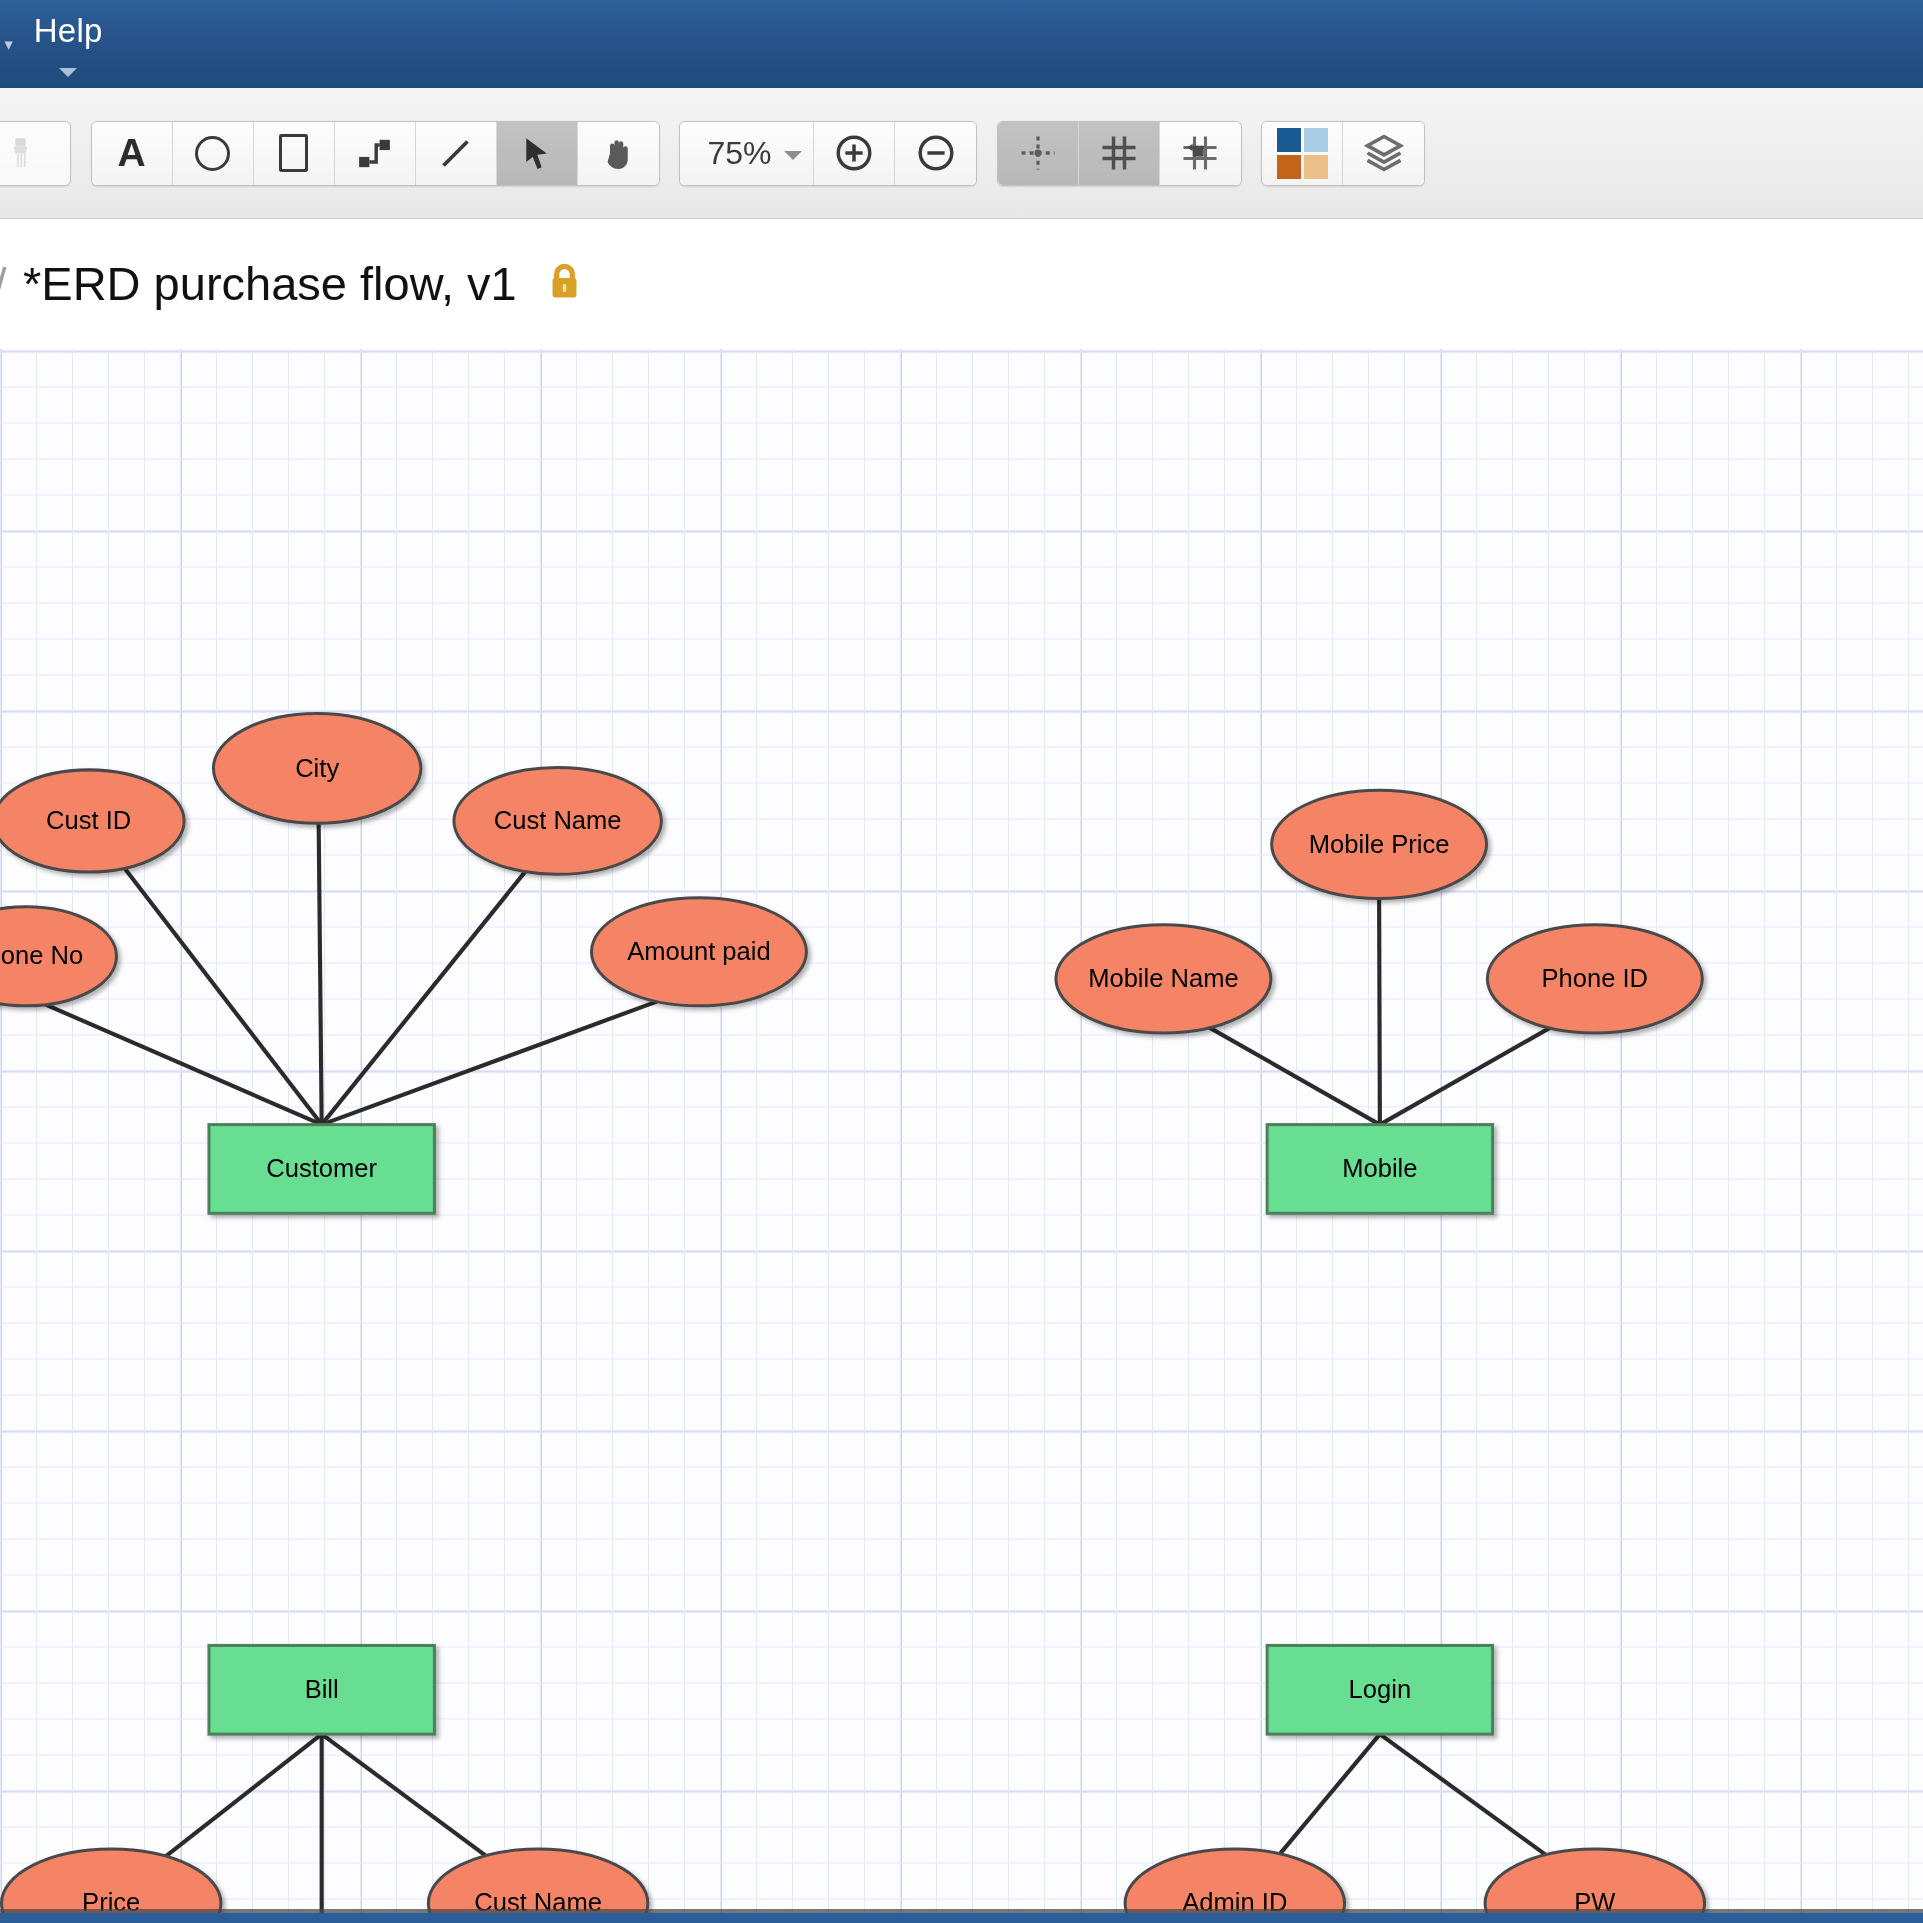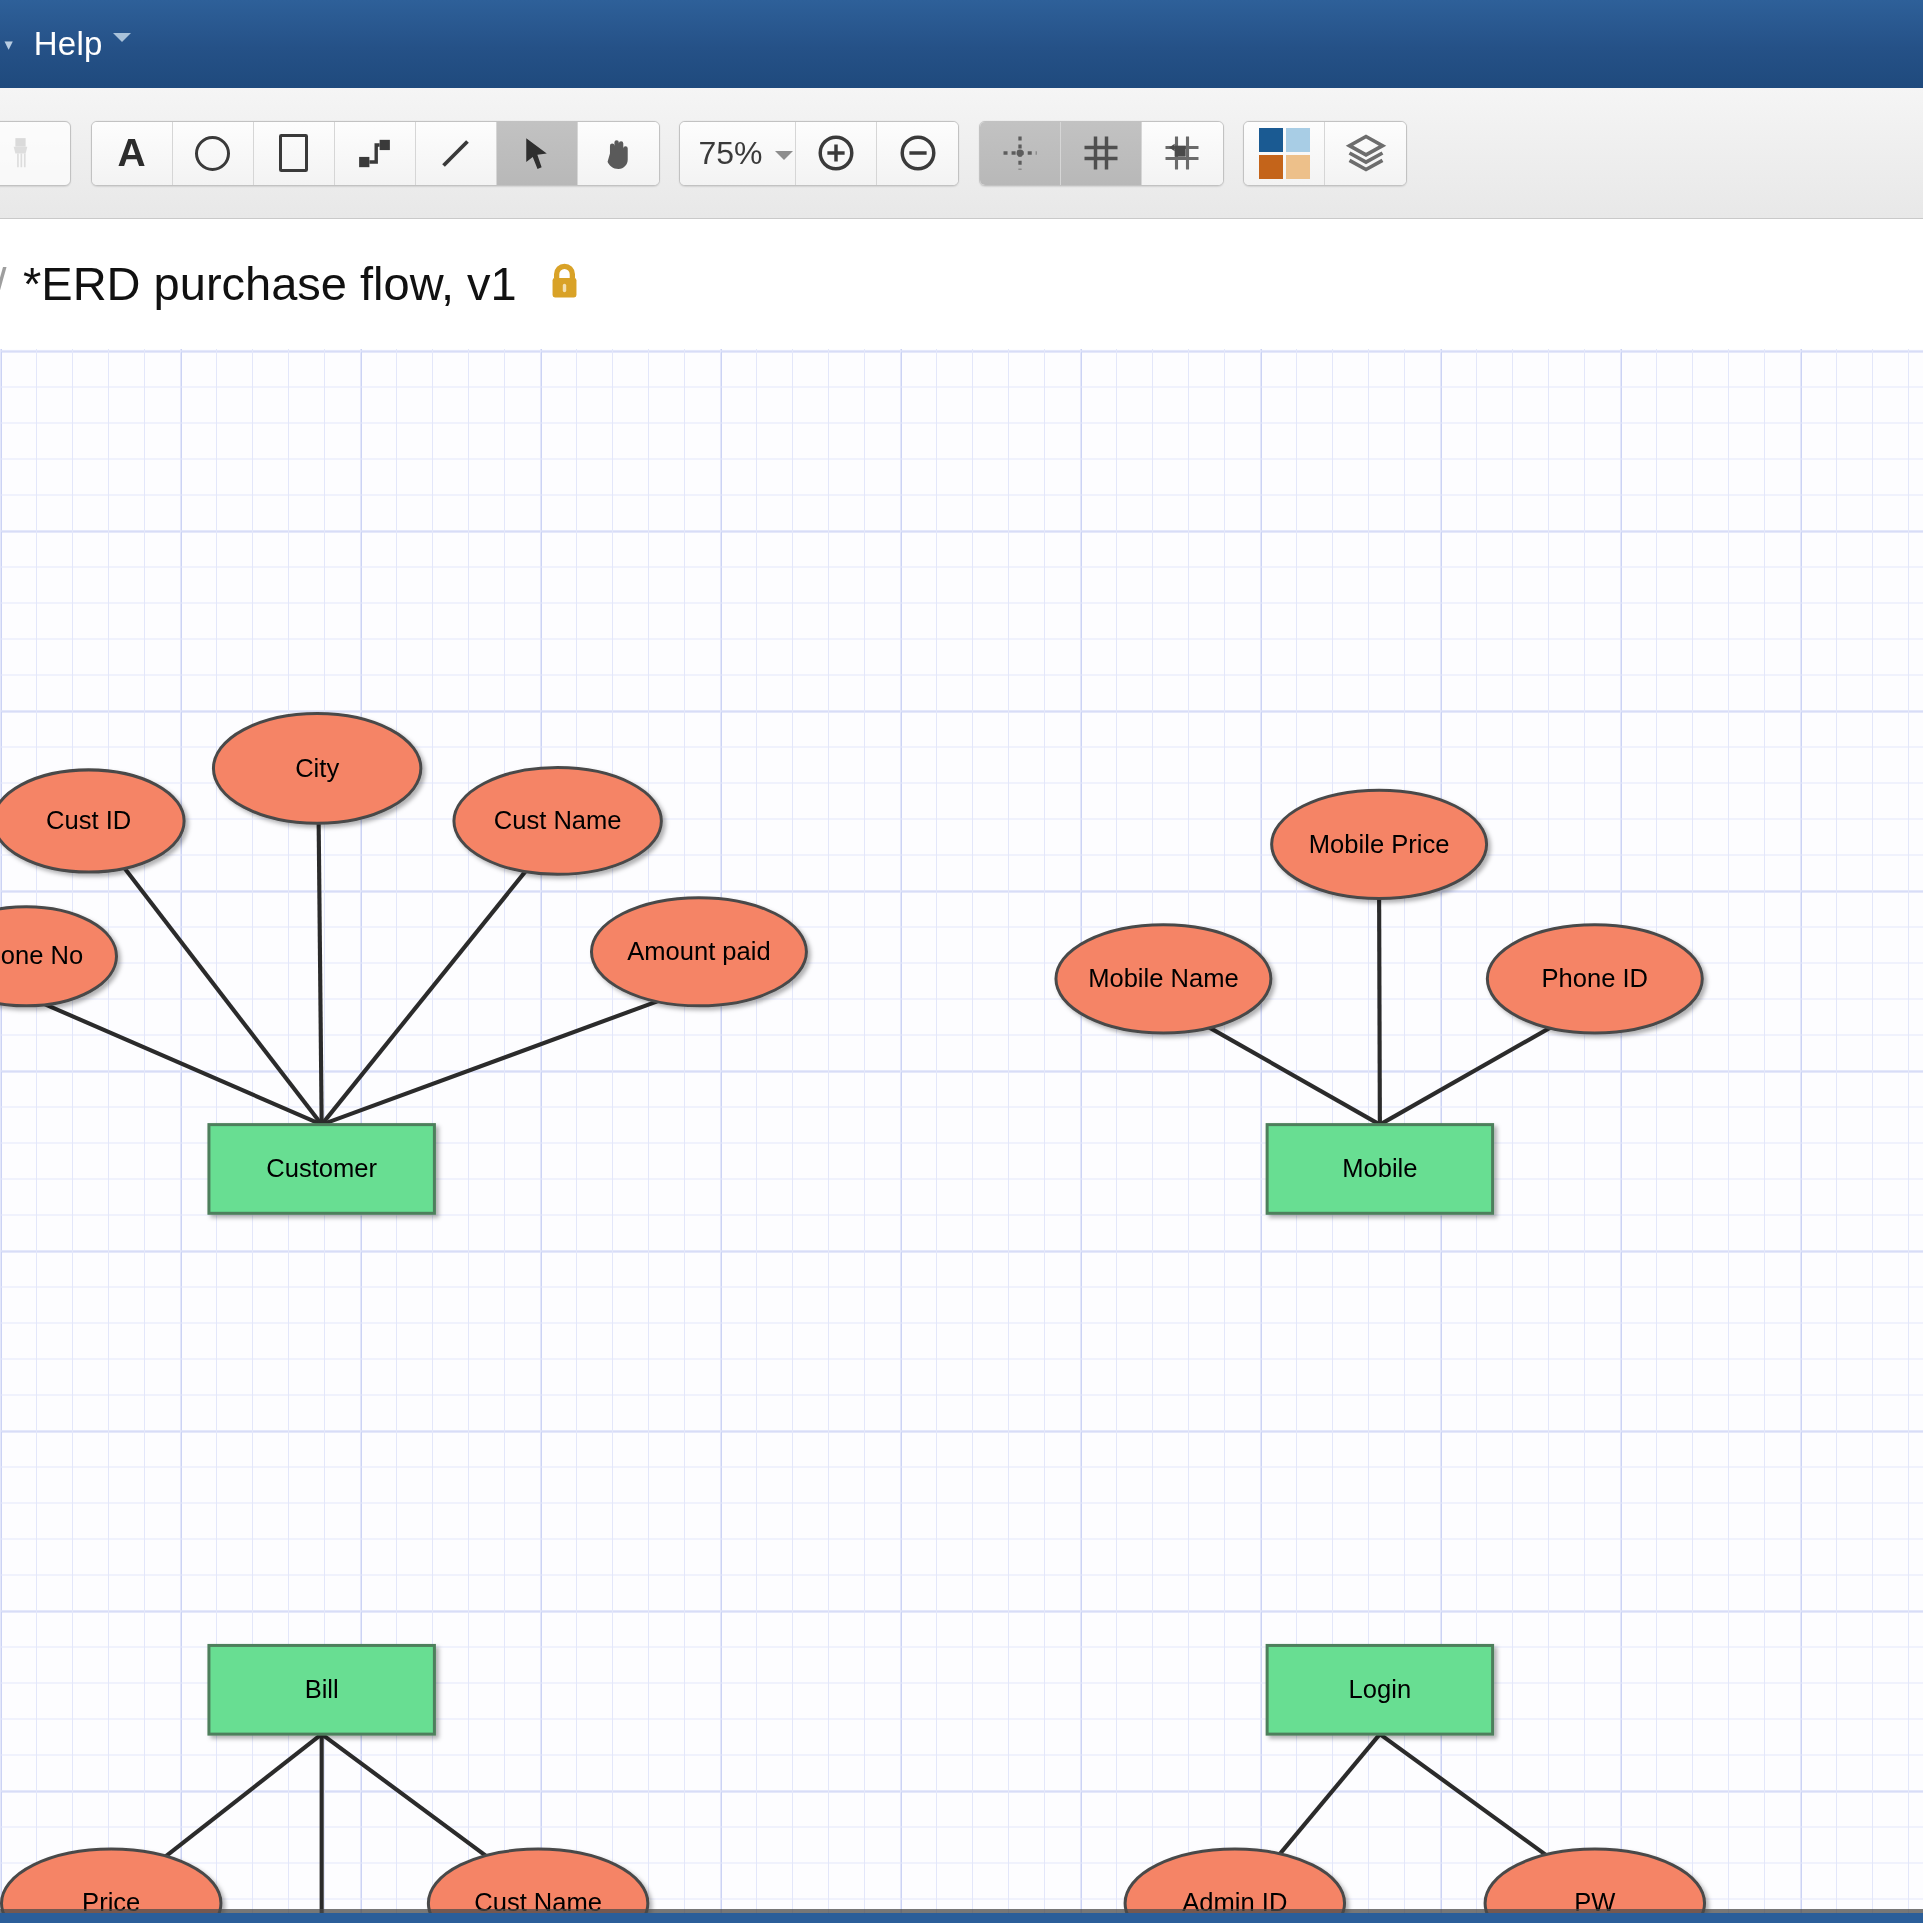--- a/index.html
+++ b/index.html
@@ -15,23 +15,23 @@
   
   .menubar {
     position: absolute; left: 0; top: 0; width: 1924px; height: 88px;
     background: linear-gradient(180deg,#2e6099 0%,#255187 55%,#1f4a7d 100%);
     display: flex; align-items: center;
   }
   .menu-caret-left {
     margin-left: 4.5px; color: #b9cde2; font-size: 16.5px; line-height: 1;
   }
   .menu-item {
-    display: flex; align-items: flex-start; gap: 10.5px;
+    display: flex; align-items: center; gap: 10.5px;
     margin-left: 21px; color: #ffffff;
-    font-size: 33px; font-weight: 400; letter-spacing: 0.2px;
+    font-size: 33px; font-weight: 400; letter-spacing: 0.2px; flex-direction: column;
   }
   .menu-item .caret {
     width: 0; height: 0; border-left: 9.8px solid transparent;
     border-right: 9.8px solid transparent; border-top: 9.8px solid #a9c2da;
     margin-top: 7.5px;
   }
 
   
   .toolbar {
     position: absolute; left: 0; top: 88px; width: 1924px; height: 132px;
@@ -48,21 +48,21 @@
   .tb-btn {
     width: 81px; display: flex; align-items: center; justify-content: center;
     background: linear-gradient(180deg,#fdfdfd 0%,#f3f3f3 100%);
     border-right: 1.5px solid #d6d6d6;
     cursor: pointer;
     position: relative;
   }
   .tb-btn:last-child { border-right: none; }
   .tb-btn.active { background: linear-gradient(180deg,#c2c2c2 0%,#b8b8b8 100%); }
   .tb-btn.disabled { opacity: .30; }
-  .tb-btn.wide { width: 116px; padding-left: 16px; }
+  .tb-btn.wide { width: 134px; padding-left: 16px; }
 
   .tb-sep { width: 19.5px; }
 
   .glyph-A { font-size: 39px; font-weight: 700; color: #2c2c2c; font-family:"Liberation Sans",sans-serif; }
   .glyph-ellipse { width: 35px; height: 35px; border: 3.8px solid #3a3a3a; border-radius: 50%; }
   .glyph-rect { width: 28.6px; height: 38px; border: 3.8px solid #3a3a3a; border-radius: 2.3px; }
 
   .zoomlabel {
     display: flex; align-items: center; gap: 12px;
     font-size: 32px; color: #3a3a3a; padding: 0 4.5px;

